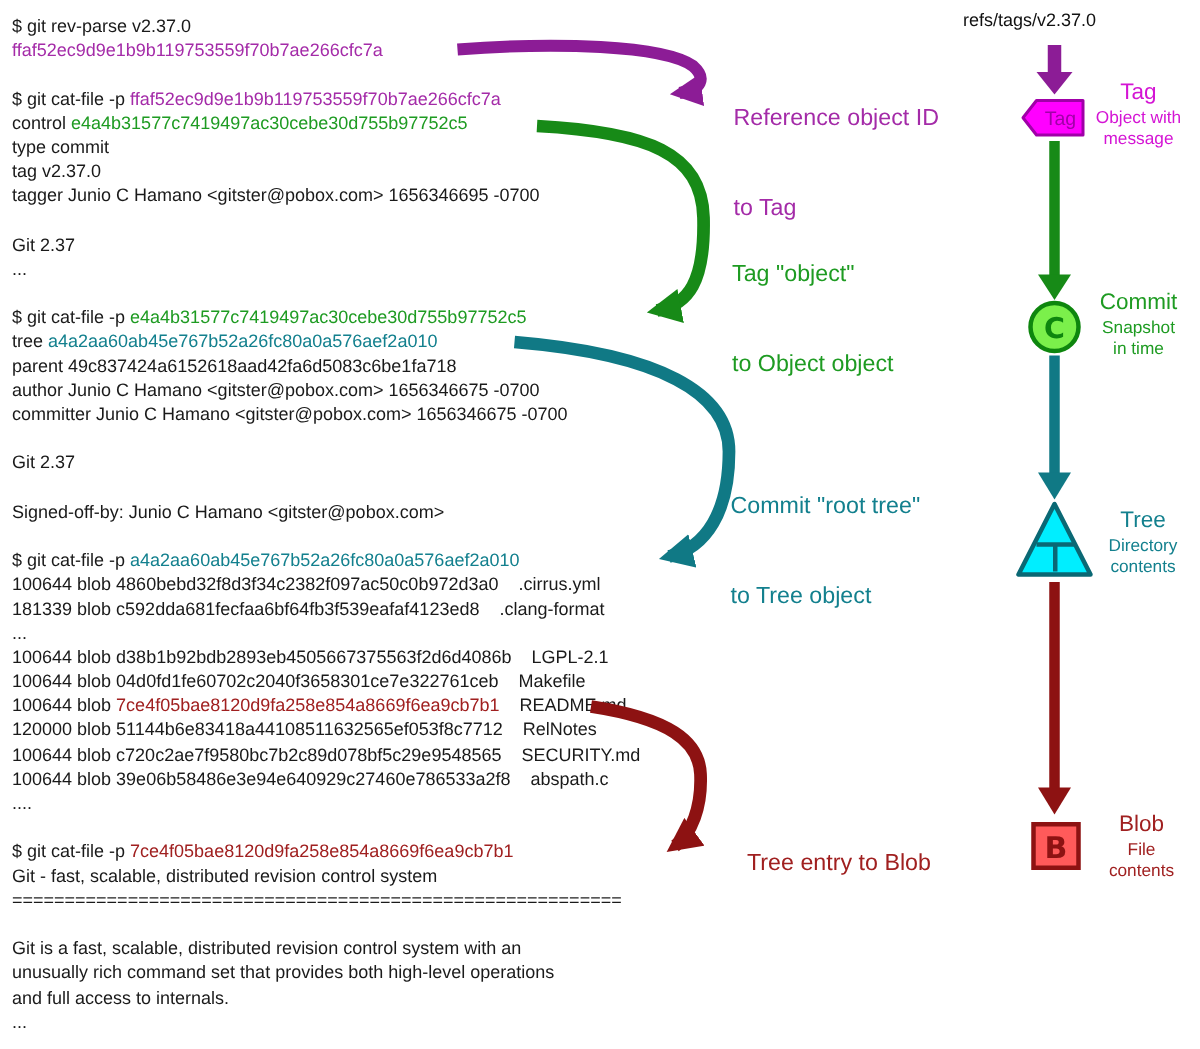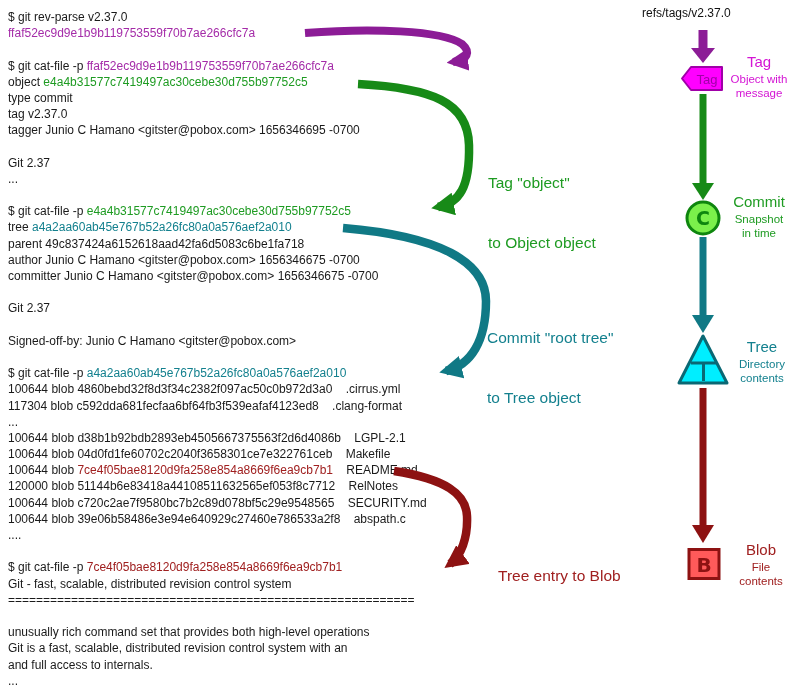--- a/index.html
+++ b/index.html
@@ -60,56 +60,56 @@
 </head>
 <body>
 
 <div id="stage">
 
   <div id="terminal">
       <div class="t-line"><span>$ git rev-parse v2.37.0</span></div>
       <div class="t-line"><span class="c-purple">ffaf52ec9d9e1b9b119753559f70b7ae266cfc7a</span></div>
       <div class="t-line"><span></span></div>
       <div class="t-line"><span>$ git cat-file -p </span><span class="c-purple">ffaf52ec9d9e1b9b119753559f70b7ae266cfc7a</span></div>
-      <div class="t-line"><span>object </span><span class="c-green">e4a4b31577c7419497ac30cebe30d755b97752c5</span></div>
+      <div class="t-line"><span>control </span><span class="c-green">e4a4b31577c7419497ac30cebe30d755b97752c5</span></div>
       <div class="t-line"><span>type commit</span></div>
       <div class="t-line"><span>tag v2.37.0</span></div>
       <div class="t-line"><span>tagger Junio C Hamano &lt;gitster@pobox.com&gt; 1656346695 -0700</span></div>
       <div class="t-line"><span></span></div>
       <div class="t-line"><span>Git 2.37</span></div>
       <div class="t-line"><span>...</span></div>
       <div class="t-line"><span></span></div>
       <div class="t-line"><span>$ git cat-file -p </span><span class="c-green">e4a4b31577c7419497ac30cebe30d755b97752c5</span></div>
       <div class="t-line"><span>tree </span><span class="c-teal">a4a2aa60ab45e767b52a26fc80a0a576aef2a010</span></div>
       <div class="t-line"><span>parent 49c837424a6152618aad42fa6d5083c6be1fa718</span></div>
       <div class="t-line"><span>author Junio C Hamano &lt;gitster@pobox.com&gt; 1656346675 -0700</span></div>
       <div class="t-line"><span>committer Junio C Hamano &lt;gitster@pobox.com&gt; 1656346675 -0700</span></div>
       <div class="t-line"><span></span></div>
       <div class="t-line"><span>Git 2.37</span></div>
       <div class="t-line"><span></span></div>
       <div class="t-line"><span>Signed-off-by: Junio C Hamano &lt;gitster@pobox.com&gt;</span></div>
       <div class="t-line"><span></span></div>
       <div class="t-line"><span>$ git cat-file -p </span><span class="c-teal">a4a2aa60ab45e767b52a26fc80a0a576aef2a010</span></div>
       <div class="t-line"><span>100644 blob 4860bebd32f8d3f34c2382f097ac50c0b972d3a0    .cirrus.yml</span></div>
-      <div class="t-line"><span>117304 blob c592dda681fecfaa6bf64fb3f539eafaf4123ed8    .clang-format</span></div>
+      <div class="t-line"><span>181339 blob c592dda681fecfaa6bf64fb3f539eafaf4123ed8    .clang-format</span></div>
       <div class="t-line"><span>...</span></div>
       <div class="t-line"><span>100644 blob d38b1b92bdb2893eb4505667375563f2d6d4086b    LGPL-2.1</span></div>
       <div class="t-line"><span>100644 blob 04d0fd1fe60702c2040f3658301ce7e322761ceb    Makefile</span></div>
       <div class="t-line"><span>100644 blob </span><span class="c-red">7ce4f05bae8120d9fa258e854a8669f6ea9cb7b1</span><span>    README.md</span></div>
       <div class="t-line"><span>120000 blob 51144b6e83418a44108511632565ef053f8c7712    RelNotes</span></div>
       <div class="t-line"><span>100644 blob c720c2ae7f9580bc7b2c89d078bf5c29e9548565    SECURITY.md</span></div>
       <div class="t-line"><span>100644 blob 39e06b58486e3e94e640929c27460e786533a2f8    abspath.c</span></div>
       <div class="t-line"><span>....</span></div>
       <div class="t-line"><span></span></div>
       <div class="t-line"><span>$ git cat-file -p </span><span class="c-red">7ce4f05bae8120d9fa258e854a8669f6ea9cb7b1</span></div>
       <div class="t-line"><span>Git - fast, scalable, distributed revision control system</span></div>
       <div class="t-line"><span>==========================================================</span></div>
       <div class="t-line"><span></span></div>
+      <div class="t-line"><span>Git is a fast, scalable, distributed revision control system with an</span></div>
       <div class="t-line"><span>unusually rich command set that provides both high-level operations</span></div>
-      <div class="t-line"><span>Git is a fast, scalable, distributed revision control system with an</span></div>
       <div class="t-line"><span>and full access to internals.</span></div>
       <div class="t-line"><span>...</span></div>
     </div>
 
   <svg id="overlay" width="800" height="699" viewBox="0 0 800 699" xmlns="http://www.w3.org/2000/svg">
     <defs>
       <marker id="mhp" viewBox="0 0 10 10" refX="7" refY="5" markerWidth="2.7" markerHeight="2.7" orient="auto">
         <path class="mh-purple" d="M0,0 L10,5 L0,10 Z"></path>
       </marker>
       <marker id="mhg" viewBox="0 0 10 10" refX="7" refY="5" markerWidth="2.7" markerHeight="2.7" orient="auto">
@@ -147,20 +147,24 @@
     <line class="tree-t" x1="691" y1="363" x2="717" y2="363"></line>
     <line class="tree-t" x1="703.5" y1="362" x2="703.5" y2="381"></line>
 
     <line class="shaft-red" x1="703" y1="388" x2="703" y2="527"></line>
     <polygon class="head-red" points="692,525 714,525 703,543"></polygon>
 
     <rect class="blob-shape" x="689" y="549.5" width="30" height="29"></rect>
     <text class="blob-glyph" x="704" y="572">B</text>
   </svg>
 
+  <div class="anno purple" style="left:489px;top:29px;">
+    <div>Reference object ID</div>
+    <div>to Tag</div>
+  </div>
   <div class="anno green" style="left:488px;top:133px;">
     <div>Tag "object"</div>
     <div>to Object object</div>
   </div>
   <div class="anno teal" style="left:487px;top:288px;">
     <div>Commit "root tree"</div>
     <div>to Tree object</div>
   </div>
   <div class="anno red" style="left:498px;top:526px;">
     <div>Tree entry to Blob</div>

